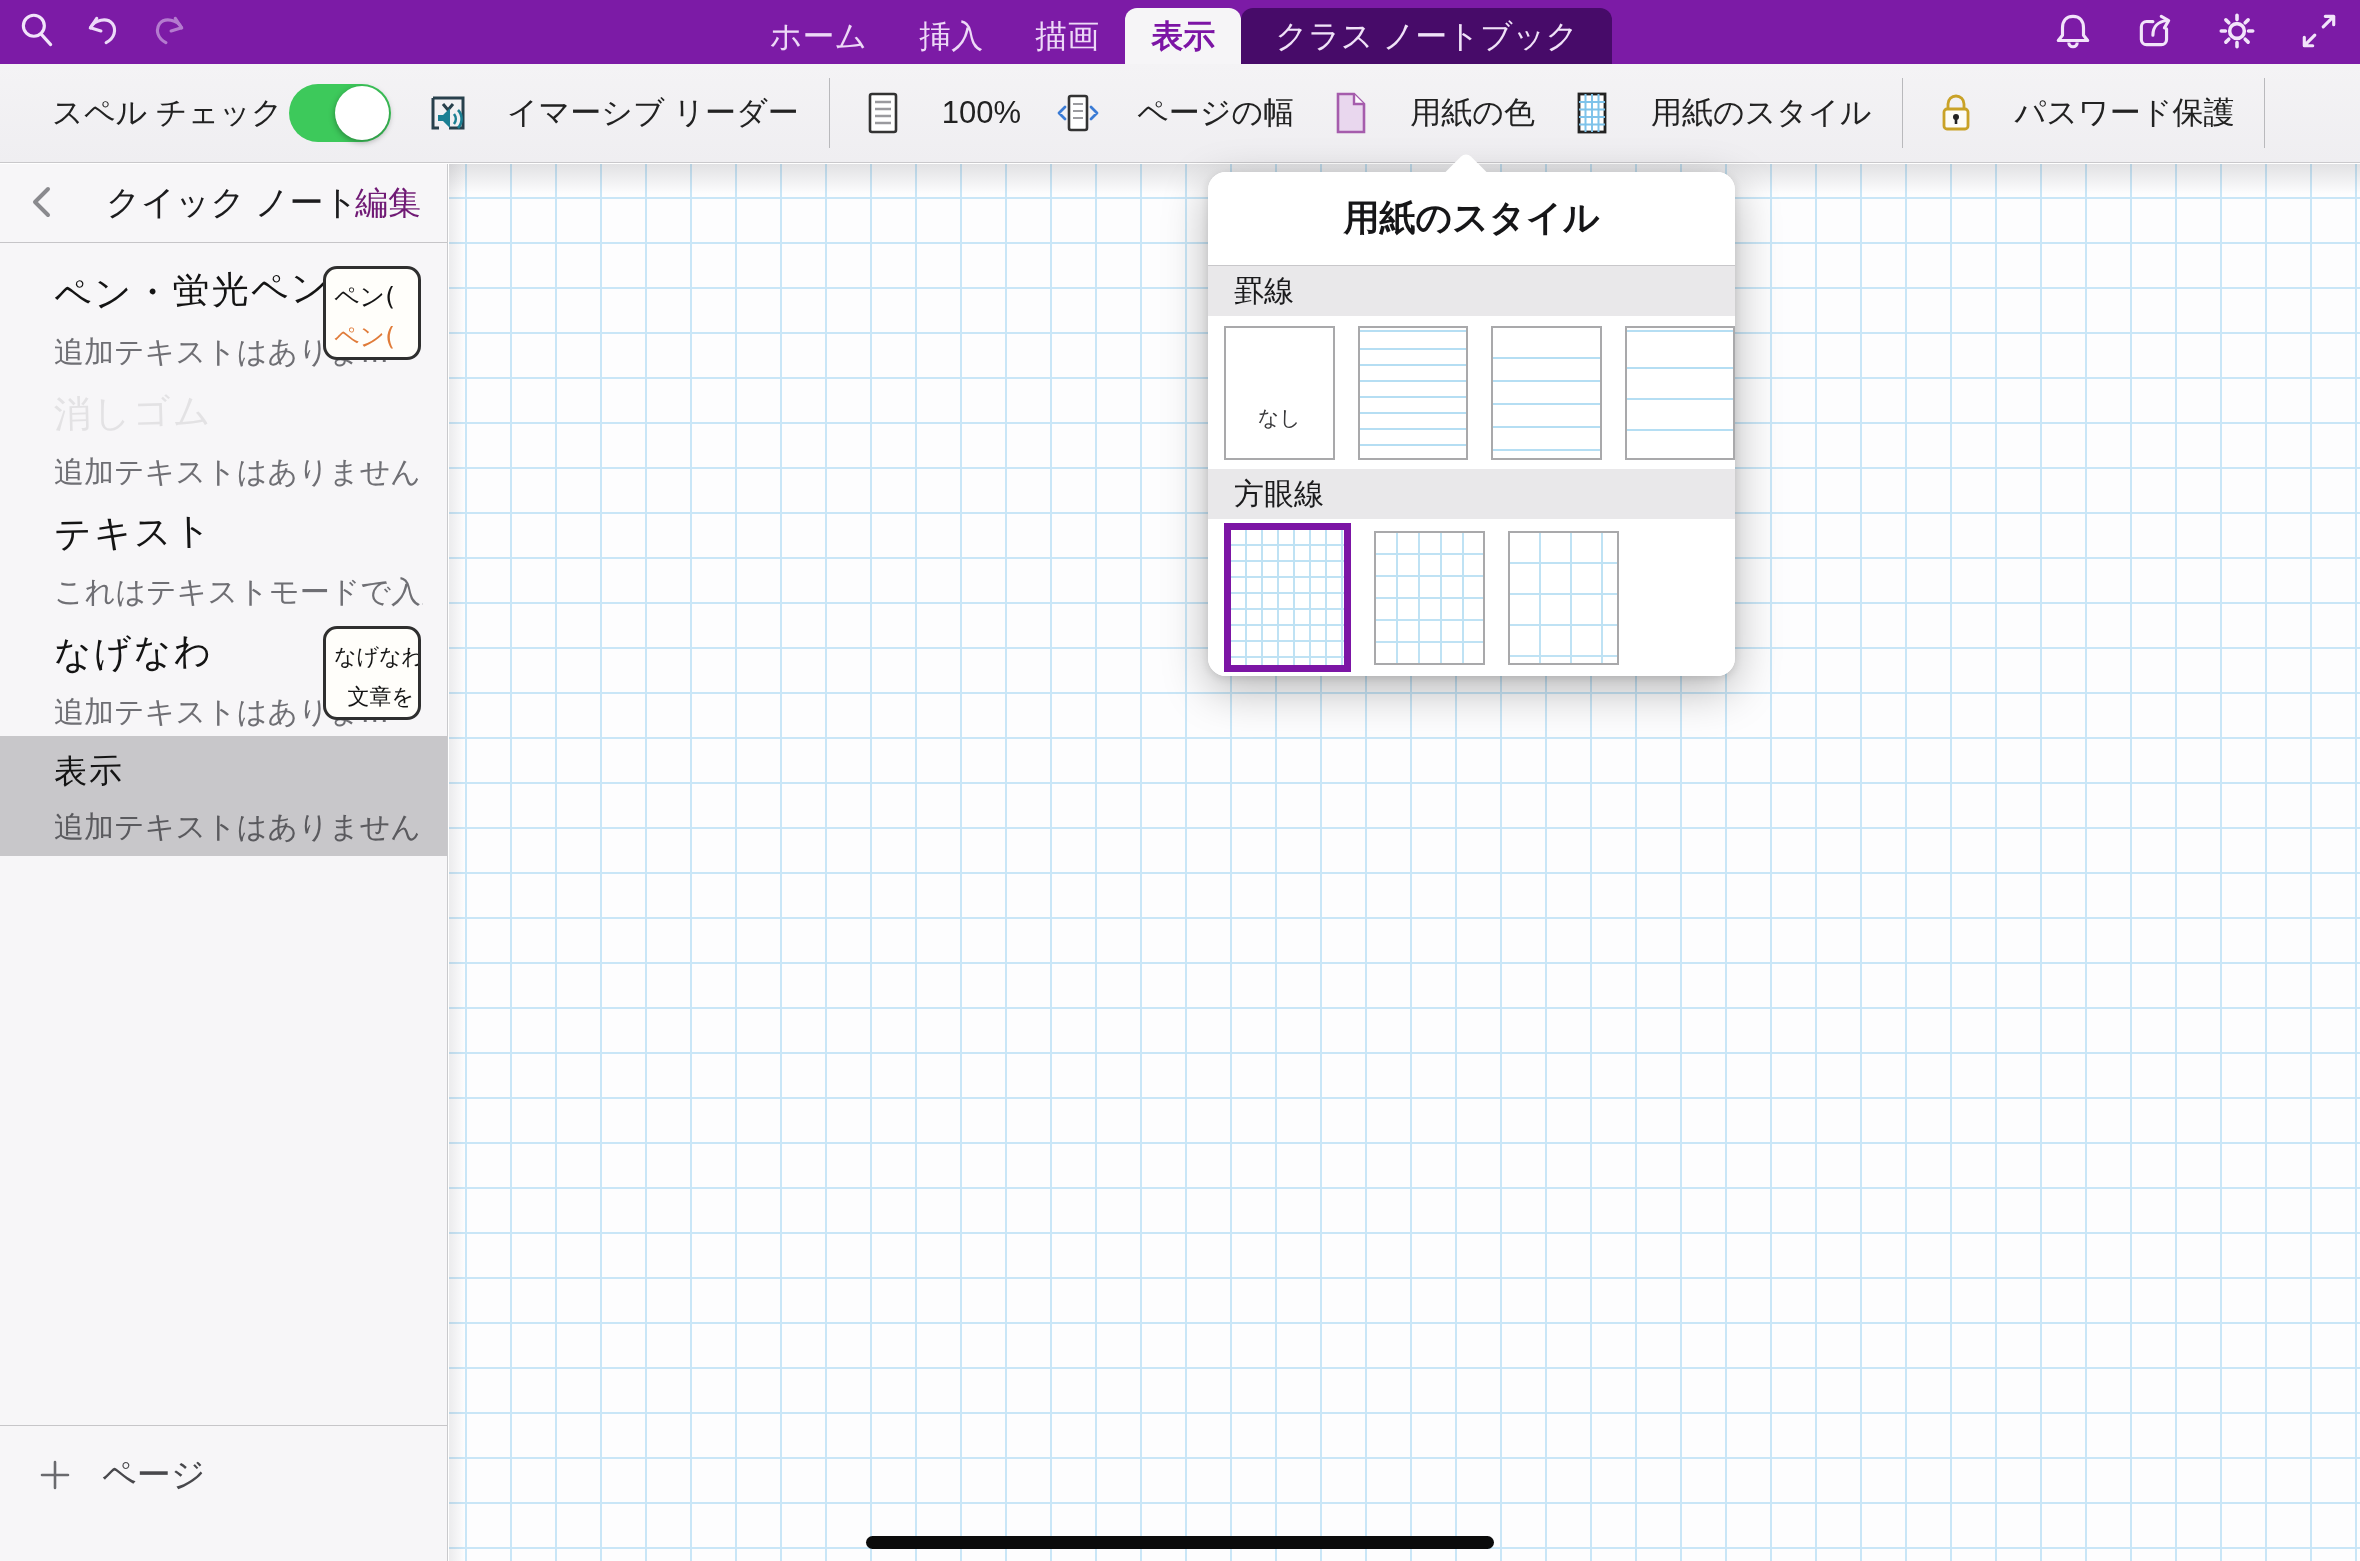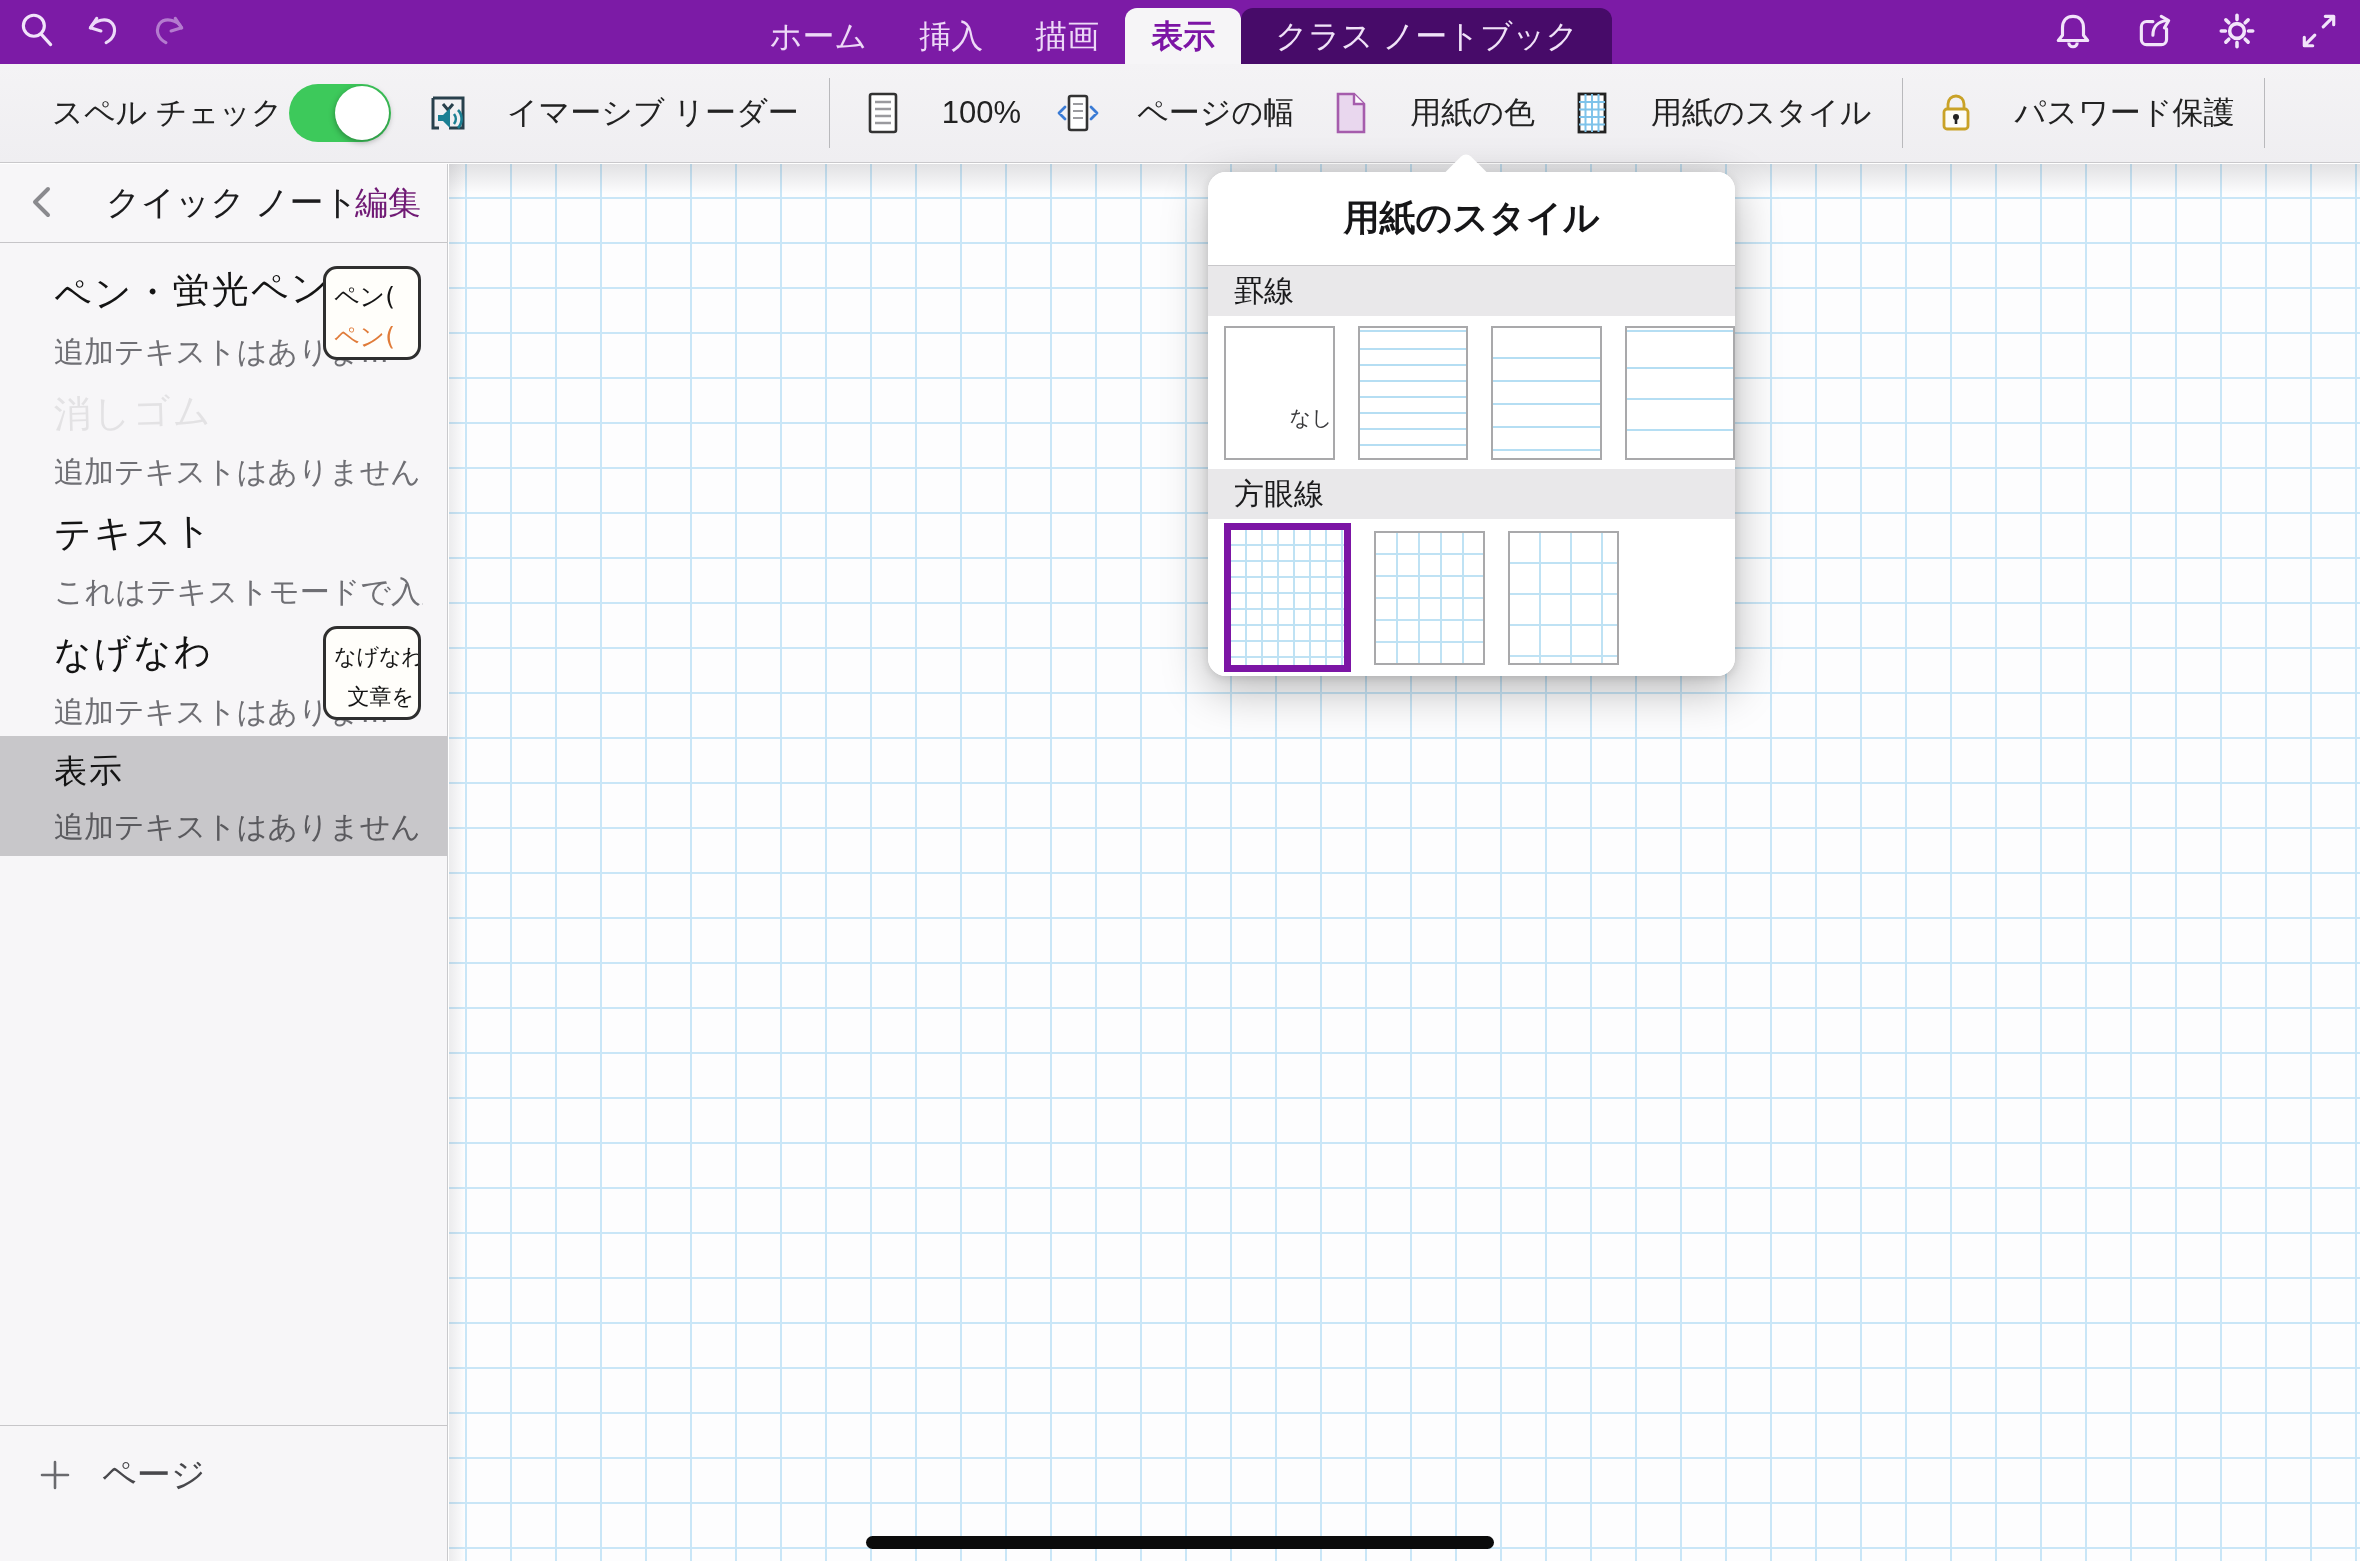--- a/index.html
+++ b/index.html
@@ -94,21 +94,21 @@
     border-bottom:1px solid #C8C7CA; border-radius:18px 18px 0 0; background:#fff;
     position:relative; z-index:1; }
   .pp-title { font-size:36px; font-weight:bold; color:#161618; }
   .pp-band { height:50px; background:#E9E8EA; font-size:30px; color:#1b1b1d;
     line-height:50px; padding-left:26px; }
   .pp-row { display:flex; align-items:center; gap:23px; padding:10px 0 10px 16px; }
   .pp-row.r1 { height:153px; }
   .pp-row.r2 { height:157px; border-radius:0 0 18px 18px; background:#fff; }
   .tile { width:111px; height:134px; border:2px solid #A9A9AB; background:#fff;
     cursor:pointer; position:relative; display:flex; flex-direction:column;
-    justify-content:flex-end; align-items:flex-end; padding-bottom:26px; }
+    justify-content:flex-end; align-items:center; padding-bottom:26px; }
   .tile span { font-size:21px; color:#3a3a3c; }
   .ruled-narrow { background-image:repeating-linear-gradient(to bottom,transparent 0 14px,#B5DEF3 14px 16px); background-position:0 6px; }
   .ruled-medium { background-image:repeating-linear-gradient(to bottom,transparent 0 21px,#B5DEF3 21px 23px); background-position:0 8px; }
   .ruled-wide   { background-image:repeating-linear-gradient(to bottom,transparent 0 29px,#B5DEF3 29px 31px); background-position:0 10px; }
   .grid-small { background-image:repeating-linear-gradient(to right,transparent 0 14px,#BFE2F4 14px 16px),repeating-linear-gradient(to bottom,transparent 0 14px,#BFE2F4 14px 16px); }
   .grid-medium { background-image:repeating-linear-gradient(to right,transparent 0 20px,#BFE2F4 20px 22px),repeating-linear-gradient(to bottom,transparent 0 20px,#BFE2F4 20px 22px); }
   .grid-large { background-image:repeating-linear-gradient(to right,transparent 0 29px,#BFE2F4 29px 31px),repeating-linear-gradient(to bottom,transparent 0 29px,#BFE2F4 29px 31px); }
   .tile.sel { width:127px; height:149px; border:7px solid #7C15A5; }
 </style>
 </head>

